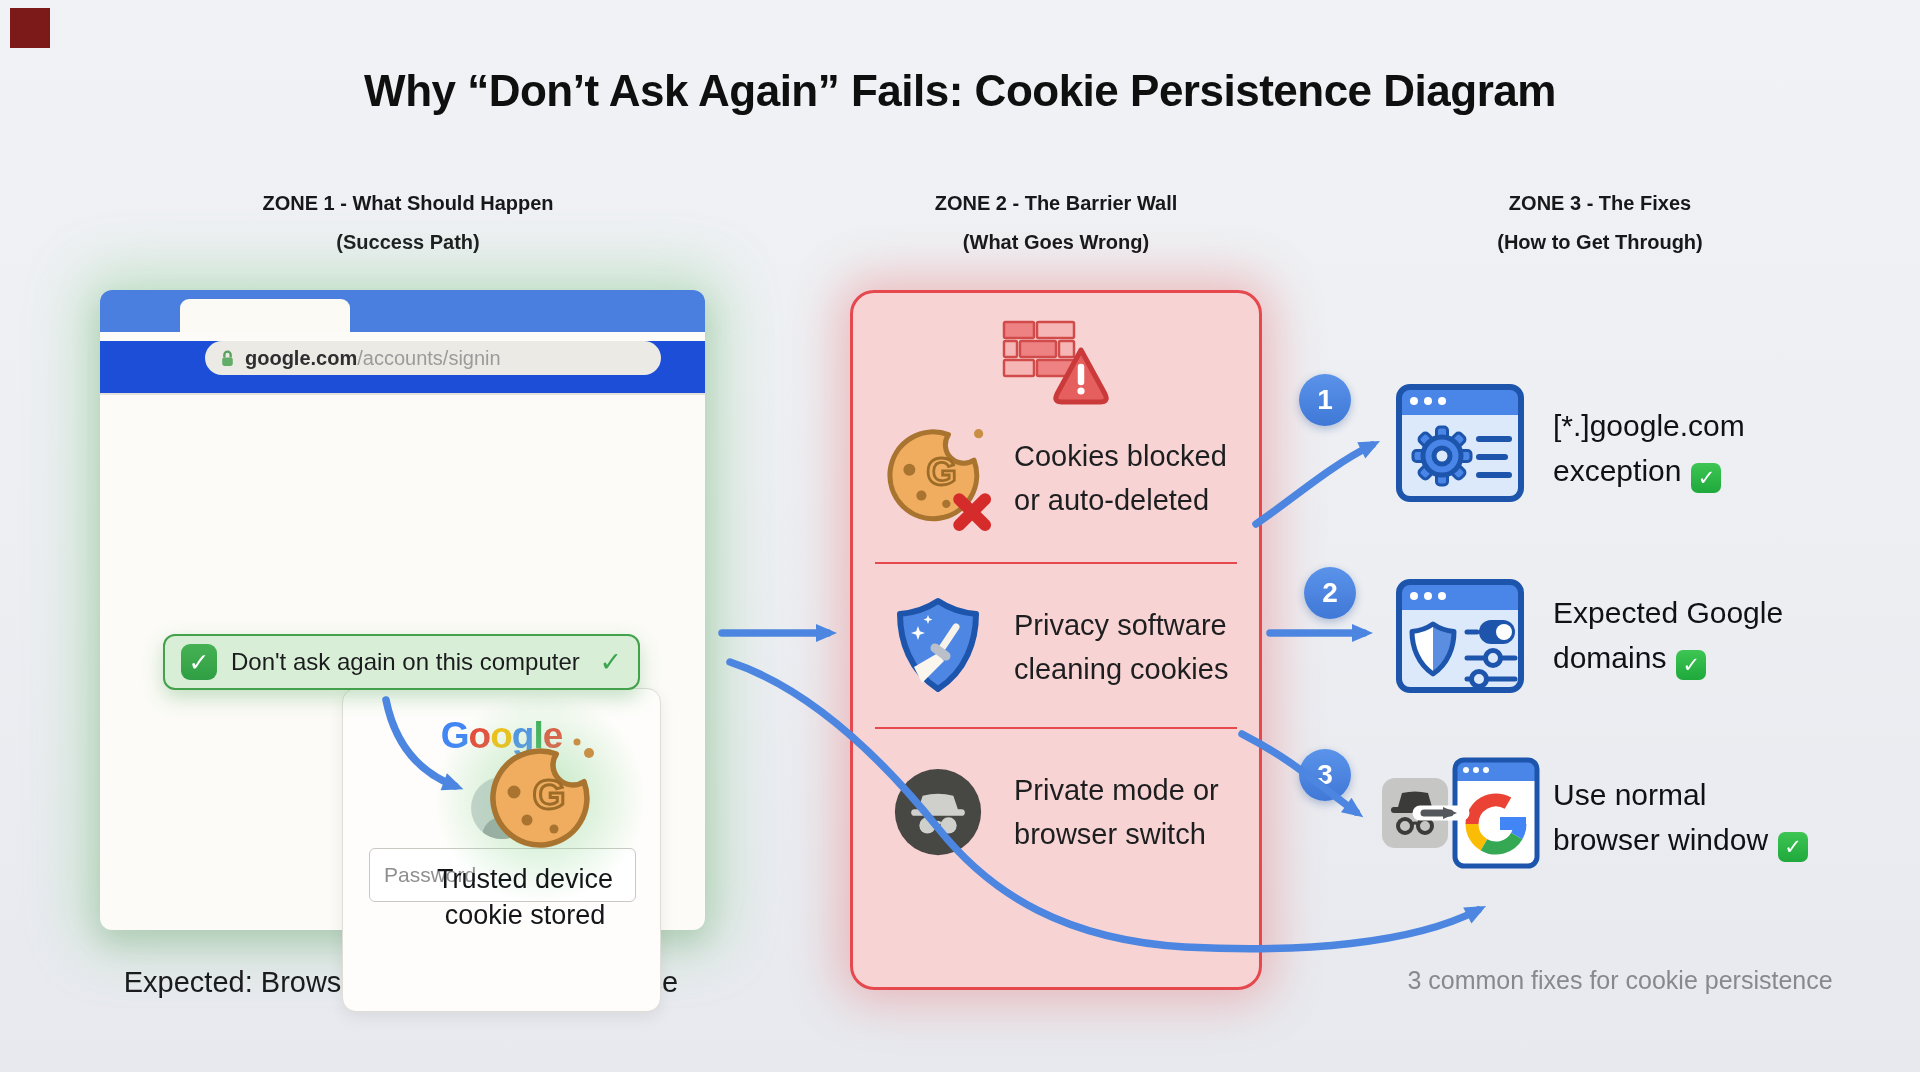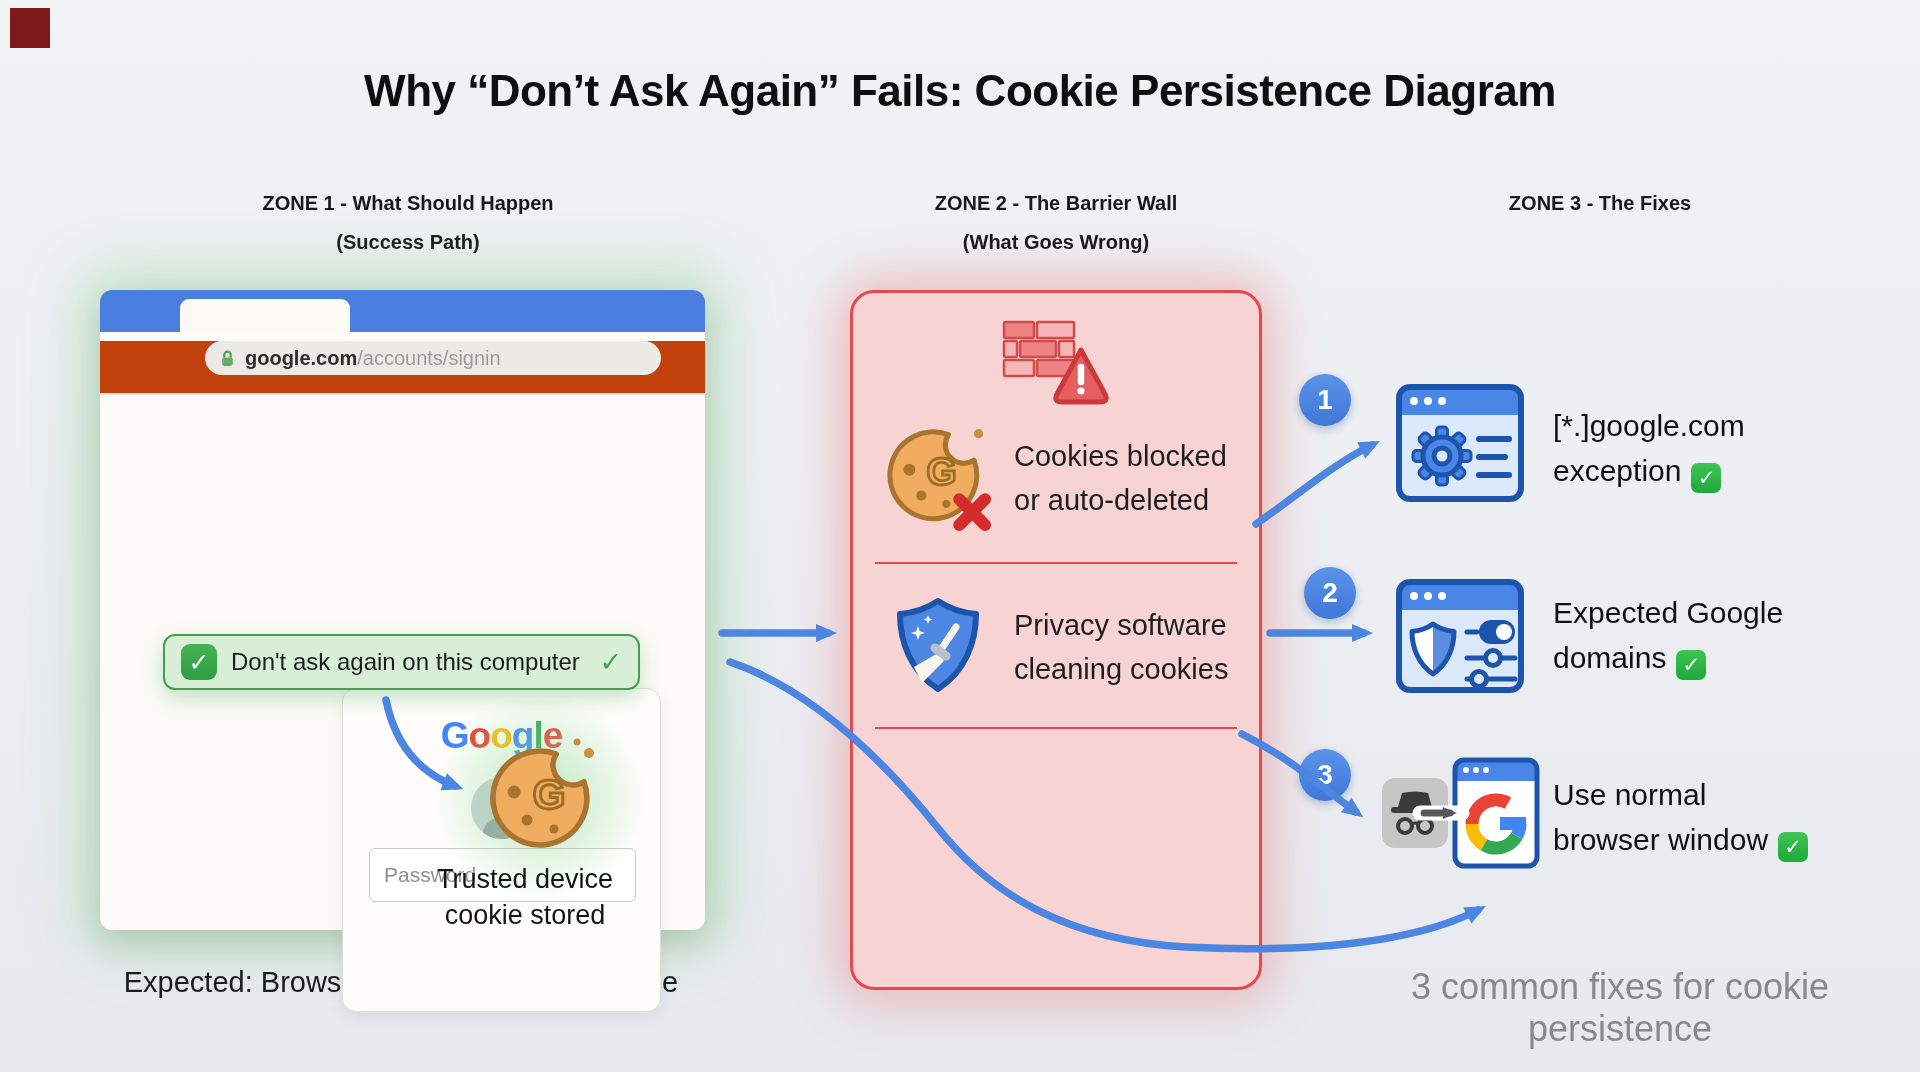--- a/index.html
+++ b/index.html
@@ -15,21 +15,21 @@
   .z2h{left:850px;top:184px;width:412px;}
   .z3h{left:1380px;top:184px;width:440px;}
 
   
   .glow-green{position:absolute;left:25px;top:225px;width:760px;height:790px;
       background:radial-gradient(ellipse 50% 50% at 50% 50%,rgba(130,205,135,.45) 0%,rgba(130,205,135,0) 72%);}
   .browser-window{position:absolute;left:100px;top:290px;width:605px;height:640px;border-radius:12px;
       background:#fcfbf7;box-shadow:0 0 55px 18px rgba(130,205,135,.40),0 12px 28px rgba(40,80,45,.18);}
   .bw-topbar{position:relative;height:42px;background:#4a7fe0;border-radius:12px 12px 0 0;}
   .bw-tab{position:absolute;left:80px;bottom:0;width:170px;height:33px;background:#fbfaf5;border-radius:9px 9px 0 0;}
-  .bw-urlrow{height:52px;background:#c2410c;border-bottom:2px solid #e4e2db;}
+  .bw-urlrow{height:52px;background:#1d4ed8;border-bottom:2px solid #e4e2db;}
   .url-pill{position:relative;margin:9px 0 0 105px;width:456px;height:34px;border-radius:17px;background:#eceae5;
             display:flex;align-items:center;padding-left:14px;box-sizing:border-box;gap:9px;font-size:20px;}
   .url-domain{font-weight:700;color:#2e2e30;}
   .url-path{color:#9b9b9b;}
   .login-card{position:absolute;left:242px;top:398px;width:317px;height:322px;background:#fefdfb;
       border:1.5px solid #dfddd6;border-radius:14px;box-shadow:0 5px 16px rgba(0,0,0,.07);z-index:2;}
   .glogo{text-align:center;margin-top:26px;font-size:37px;font-weight:700;letter-spacing:-1px;}
   .avatar{position:relative;width:62px;height:62px;border-radius:50%;background:#ccd1d6;margin:20px auto 0;overflow:hidden;}
   .av-head{position:absolute;left:19px;top:11px;width:24px;height:24px;border-radius:50%;background:#9aa0a6;}
   .av-body{position:absolute;left:11px;top:40px;width:40px;height:30px;border-radius:20px 20px 4px 4px;background:#9aa0a6;}
@@ -71,21 +71,21 @@
       box-shadow:0 3px 8px rgba(30,70,140,.30);z-index:4;}
   .num1{left:1299px;top:374px;} .num2{left:1304px;top:567px;} .num3{left:1299px;top:749px;}
   .fix-icon{position:absolute;z-index:3;}
   .f1i{left:1395px;top:383px;} .f2i{left:1395px;top:578px;}
   .f3sq{left:1382px;top:778px;} .f3win{left:1452px;top:757px;}
   .fix-text{position:absolute;left:1553px;font-size:30px;line-height:45px;color:#101114;z-index:3;}
   .ft1{top:403px;} .ft2{top:590px;} .ft3{top:772px;}
   .vcheck{display:inline-flex;width:30px;height:30px;border-radius:7px;margin-left:10px;
       background:linear-gradient(180deg,#3ec553,#1fa93c);color:#fff;font-size:21px;font-weight:700;
       align-items:center;justify-content:center;vertical-align:-4px;}
-  .caption-right{position:absolute;left:1385px;top:966px;width:470px;text-align:center;font-size:36px;color:#87898e;}
+  .caption-right{position:absolute;left:1385px;top:966px;width:470px;text-align:center;font-size:25px;color:#87898e;}
 
   .arrows{position:absolute;left:0;top:0;z-index:6;pointer-events:none;}
 </style>
 </head>
 <body>
 
 <div class="canvas">
 
   <div class="corner-square"></div>
   <h1 class="title">Why “Don’t Ask Again” Fails: Cookie Persistence Diagram</h1>
@@ -93,20 +93,21 @@
   <div class="zone-head z1h">
     <div>ZONE 1 - What Should Happen</div>
       <div>(Success Path)</div>
   </div>
   <div class="zone-head z2h">
     <div>ZONE 2 - The Barrier Wall</div>
       <div>(What Goes Wrong)</div>
   </div>
   <div class="zone-head z3h">
     <div>ZONE 3 - The Fixes</div>
+      <div>(How to Get Through)</div>
   </div>
 
   <div class="glow-green"></div>
 
   <div class="browser-window">
     <div class="bw-topbar">
       <div class="bw-tab"></div>
     </div>
     <div class="bw-urlrow">
       <div class="url-pill">
@@ -204,20 +205,36 @@
         <path d="M-10,-32 L-8.8,-28.8 L-5.5,-27.5 L-8.8,-26.2 L-10,-23 L-11.2,-26.2 L-14.5,-27.5 L-11.2,-28.8 Z" fill="#fff"></path>
       </svg>
     </div>
     <div class="b-text">
         <div>Privacy software</div>
         <div>cleaning cookies</div>
       </div>
   </div>
   <div class="b-sep sep2"></div>
 
+  <div class="b-row row3">
+    <div class="b-icon">
+      <svg width="92" height="92" viewBox="-48 -48 96 96">
+        <circle r="45" fill="#474744"></circle>
+        <path d="M-21,-2 L-16,-17 Q0,-21 16,-17 L21,-2 Z" fill="#cfcfcb"></path>
+        <rect x="-28" y="-3" width="56" height="7" rx="3.5" fill="#cfcfcb"></rect>
+        <circle cx="-11" cy="14" r="8.5" fill="#cfcfcb"></circle>
+        <circle cx="11" cy="14" r="8.5" fill="#cfcfcb"></circle>
+        <path d="M-3,12 Q0,9.5 3,12" fill="none" stroke="#cfcfcb" stroke-width="3"></path>
+      </svg>
+    </div>
+    <div class="b-text">
+        <div>Private mode or</div>
+        <div>browser switch</div>
+      </div>
+  </div>
 
   <div class="fix-num num1">1</div>
   <div class="fix-num num2">2</div>
   <div class="fix-num num3">3</div>
 
   <svg class="fix-icon f1i" width="130" height="120" viewBox="0 0 130 120">
     <rect x="4" y="4" width="122" height="112" rx="11" fill="#dce9fb"></rect>
     <path d="M4,32 V15 Q4,4 15,4 H115 Q126,4 126,15 V32 Z" fill="#4a86e8"></path>
     <circle cx="19" cy="18" r="4" fill="#fff"></circle>
       <circle cx="33" cy="18" r="4" fill="#fff"></circle>

